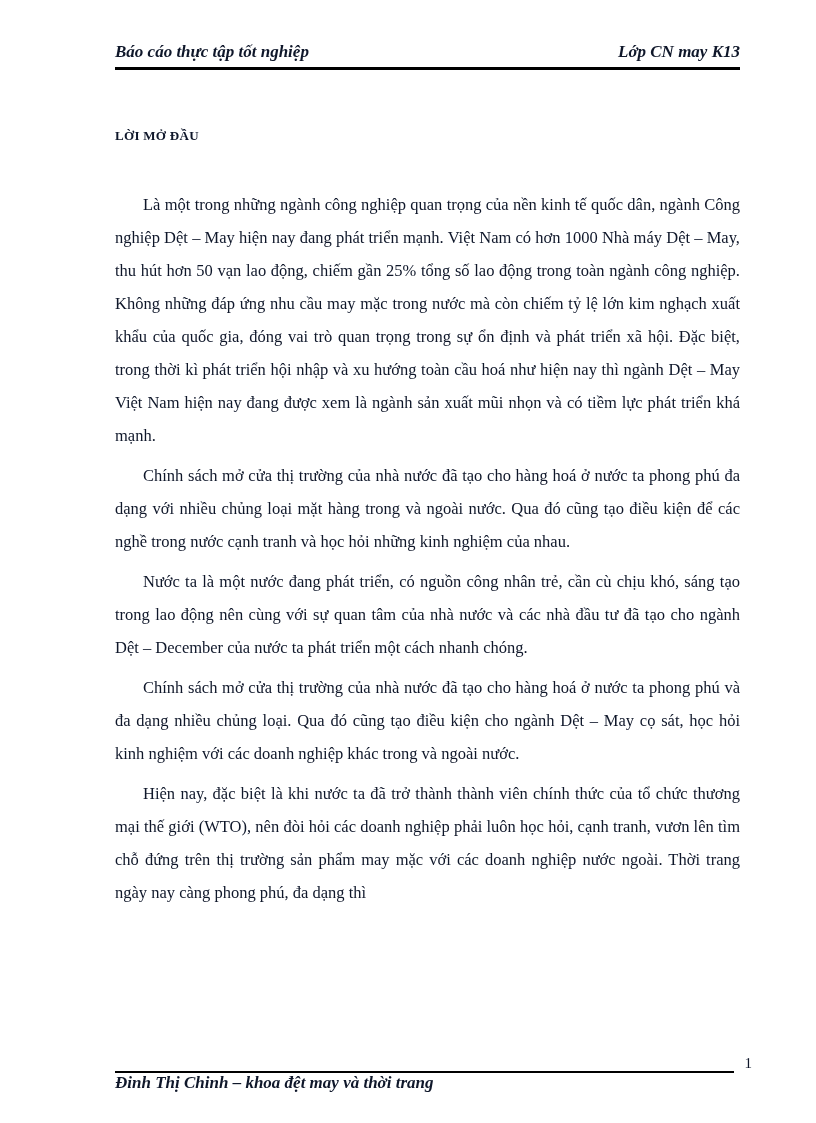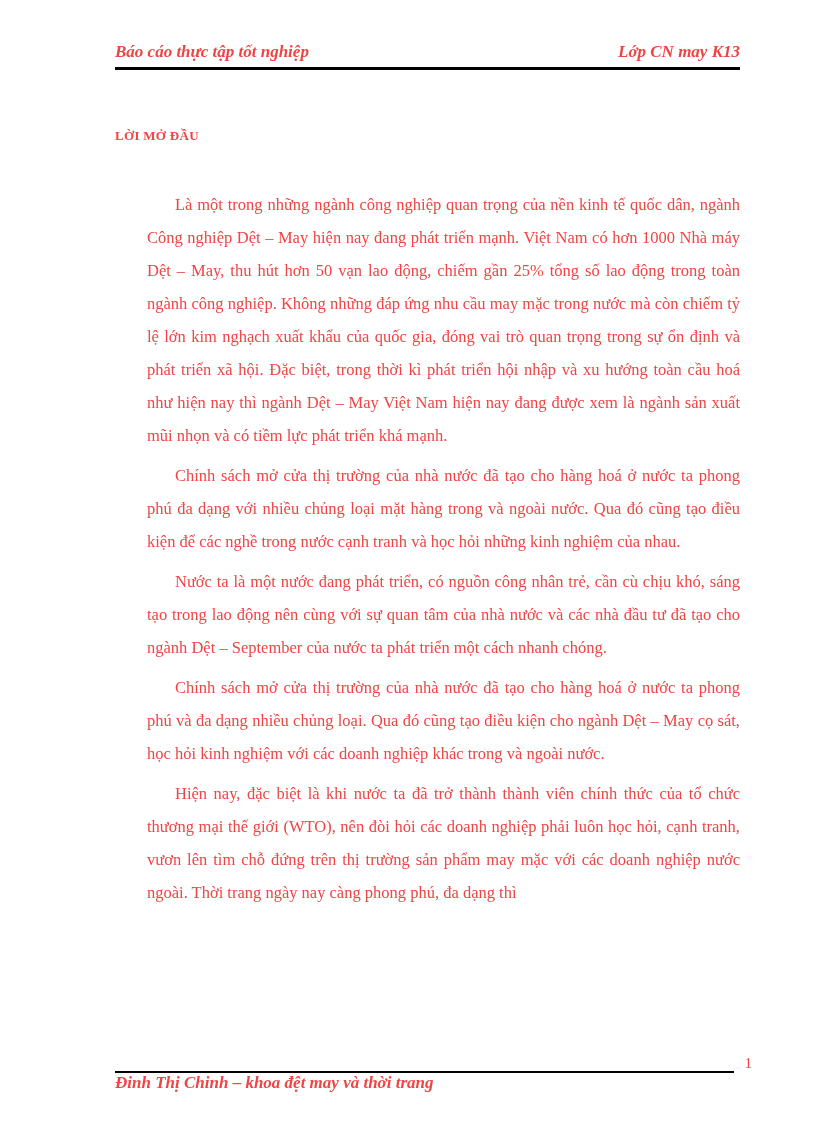--- a/index.html
+++ b/index.html
@@ -8,21 +8,21 @@
     background: #ffffff;
   }
   .page {
     position: relative;
     width: 816px;
     height: 1123px;
     background: #ffffff;
     box-sizing: border-box;
     padding: 42px 76px 0 115px;
     font-family: "Liberation Serif", serif;
-    color: #ef4444;
+    color: #0f172a;
     overflow: hidden;
   }
   .header {
     display: flex;
     justify-content: space-between;
     align-items: flex-end;
     font-weight: bold;
     font-style: italic;
     font-size: 17px;
     padding-bottom: 5px;
@@ -33,21 +33,20 @@
     font-weight: bold;
     font-size: 13px;
     margin-top: 58px;
     letter-spacing: 0.3px;
   }
   .body-text {
     margin-top: 44px;
     font-size: 16.5px;
     line-height: 33px;
     text-align: justify;
-    margin-left: 32px;
   }
   .body-text p {
     margin: 0 0 7px 0;
     text-indent: 28px;
   }
   .footer {
     position: absolute;
     left: 115px;
     right: 76px;
     bottom: 30px;
@@ -78,21 +77,21 @@
   <div class="header">
     <span>Báo cáo thực tập tốt nghiệp</span>
     <span>Lớp CN may K13</span>
   </div>
 
   <div class="doc-title">LỜI MỞ ĐẦU</div>
 
   <div class="body-text">
     <p>Là một trong những ngành công nghiệp quan trọng của nền kinh tế quốc dân, ngành Công nghiệp Dệt – May hiện nay đang phát triển mạnh. Việt Nam có hơn 1000 Nhà máy Dệt – May, thu hút hơn 50 vạn lao động, chiếm gần 25% tổng số lao động trong toàn ngành công nghiệp. Không những đáp ứng nhu cầu may mặc trong nước mà còn chiếm tỷ lệ lớn kim nghạch xuất khẩu của quốc gia, đóng vai trò quan trọng trong sự ổn định và phát triển xã hội. Đặc biệt, trong thời kì phát triển hội nhập và xu hướng toàn cầu hoá như hiện nay thì ngành Dệt – May Việt Nam hiện nay đang được xem là ngành sản xuất mũi nhọn và có tiềm lực phát triển khá mạnh.</p>
     <p>Chính sách mở cửa thị trường của nhà nước đã tạo cho hàng hoá ở nước ta phong phú đa dạng với nhiều chủng loại mặt hàng trong và ngoài nước. Qua đó cũng tạo điều kiện để các nghề trong nước cạnh tranh và học hỏi những kinh nghiệm của nhau.</p>
-    <p>Nước ta là một nước đang phát triển, có nguồn công nhân trẻ, cần cù chịu khó, sáng tạo trong lao động nên cùng với sự quan tâm của nhà nước và các nhà đầu tư đã tạo cho ngành Dệt – September của nước ta phát triển một cách nhanh chóng.</p>
+    <p>Nước ta là một nước đang phát triển, có nguồn công nhân trẻ, cần cù chịu khó, sáng tạo trong lao động nên cùng với sự quan tâm của nhà nước và các nhà đầu tư đã tạo cho ngành Dệt – December của nước ta phát triển một cách nhanh chóng.</p>
     <p>Chính sách mở cửa thị trường của nhà nước đã tạo cho hàng hoá ở nước ta phong phú và đa dạng nhiều chủng loại. Qua đó cũng tạo điều kiện cho ngành Dệt – May cọ sát, học hỏi kinh nghiệm với các doanh nghiệp khác trong và ngoài nước.</p>
     <p>Hiện nay, đặc biệt là khi nước ta đã trở thành thành viên chính thức của tổ chức thương mại thế giới (WTO), nên đòi hỏi các doanh nghiệp phải luôn học hỏi, cạnh tranh, vươn lên tìm chỗ đứng trên thị trường sản phẩm may mặc với các doanh nghiệp nước ngoài. Thời trang ngày nay càng phong phú, đa dạng thì</p>
   </div>
 
   <div class="footer">
     <div class="footer-rule"></div>
     <div class="footer-author">Đinh Thị Chinh – khoa đệt may và thời trang</div>
     <div class="page-number">1</div>
   </div>
 

